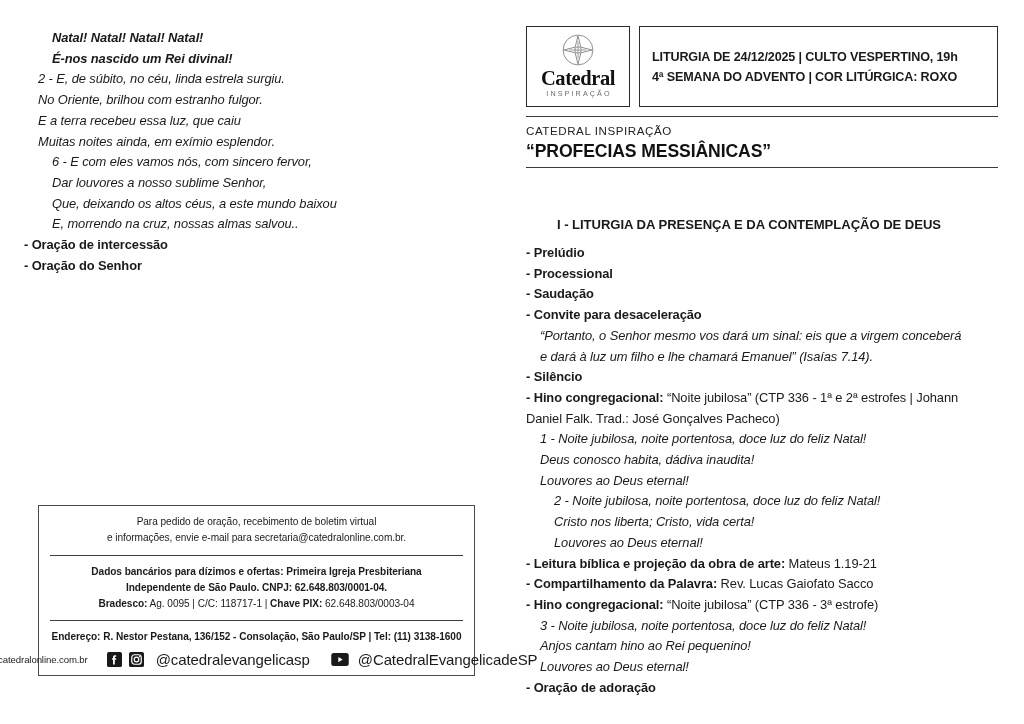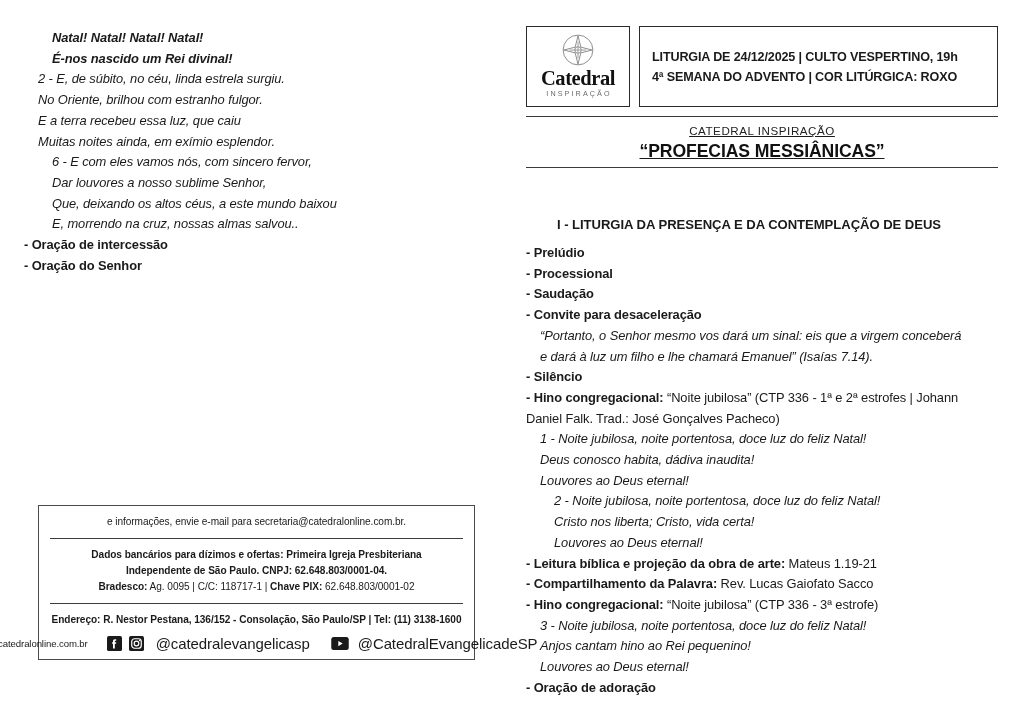--- a/index.html
+++ b/index.html
@@ -112,23 +112,22 @@
     letter-spacing: -0.15px;
     white-space: nowrap;
   }
 
   .rule {
     border: none;
     border-top: 1.6px solid #3a3a3a;
     margin: 0;
   }
   .title-block {
-    text-align: center;
+    text-align: left;
     padding: 5px 0 3px 0;
-    text-decoration: underline;
   }
   .title-sub {
     font-size: 11.6px;
     letter-spacing: 0.55px;
     line-height: 17px;
     color: #222;
   }
   .title-main {
     font-size: 17.6px;
     font-weight: bold;
@@ -211,30 +210,31 @@
         <div class="line indent-2 ital">Dar louvores a nosso sublime Senhor,</div>
         <div class="line indent-2 ital">Que, deixando os altos céus, a este mundo baixou</div>
         <div class="line indent-2 ital">E, morrendo na cruz, nossas almas salvou..</div>
         <div class="line bold">- Oração de intercessão</div>
         <div class="line bold">- Oração do Senhor</div>
       </div>
 
     <div class="footer-box">
 
       <div class="fb-sec">
+        <div class="fb-line">Para pedido de oração, recebimento de boletim virtual</div>
         <div class="fb-line">e informações, envie e-mail para secretaria@catedralonline.com.br.</div>
       </div>
 
       <hr class="fb-divider">
 
       <div class="fb-sec">
         <div class="fb-line tight bold">Dados bancários para dízimos e ofertas: Primeira Igreja Presbiteriana</div>
         <div class="fb-line tight bold">Independente de São Paulo. CNPJ: 62.648.803/0001-04.</div>
         <div id="bank-rows">
-            <div class="fb-line tight"><span class="bold">Bradesco:</span><span> Ag. 0095 | C/C: 118717-1 | </span><span class="bold">Chave PIX:</span><span> 62.648.803/0001-02</span></div>
+            <div class="fb-line tight"><span class="bold">Bradesco:</span><span> Ag. 0095 | C/C: 118717-1 | </span><span class="bold">Chave PIX:</span><span> 62.648.803/0003-04</span></div>
           </div>
       </div>
 
       <hr class="fb-divider">
 
       <div class="fb-sec" style="padding-bottom:2px;">
         <div class="fb-line bold">Endereço: R. Nestor Pestana, 136/152 - Consolação, São Paulo/SP | Tel: (11) 3138-1600</div>
       </div>
 
       <div class="social-row">

